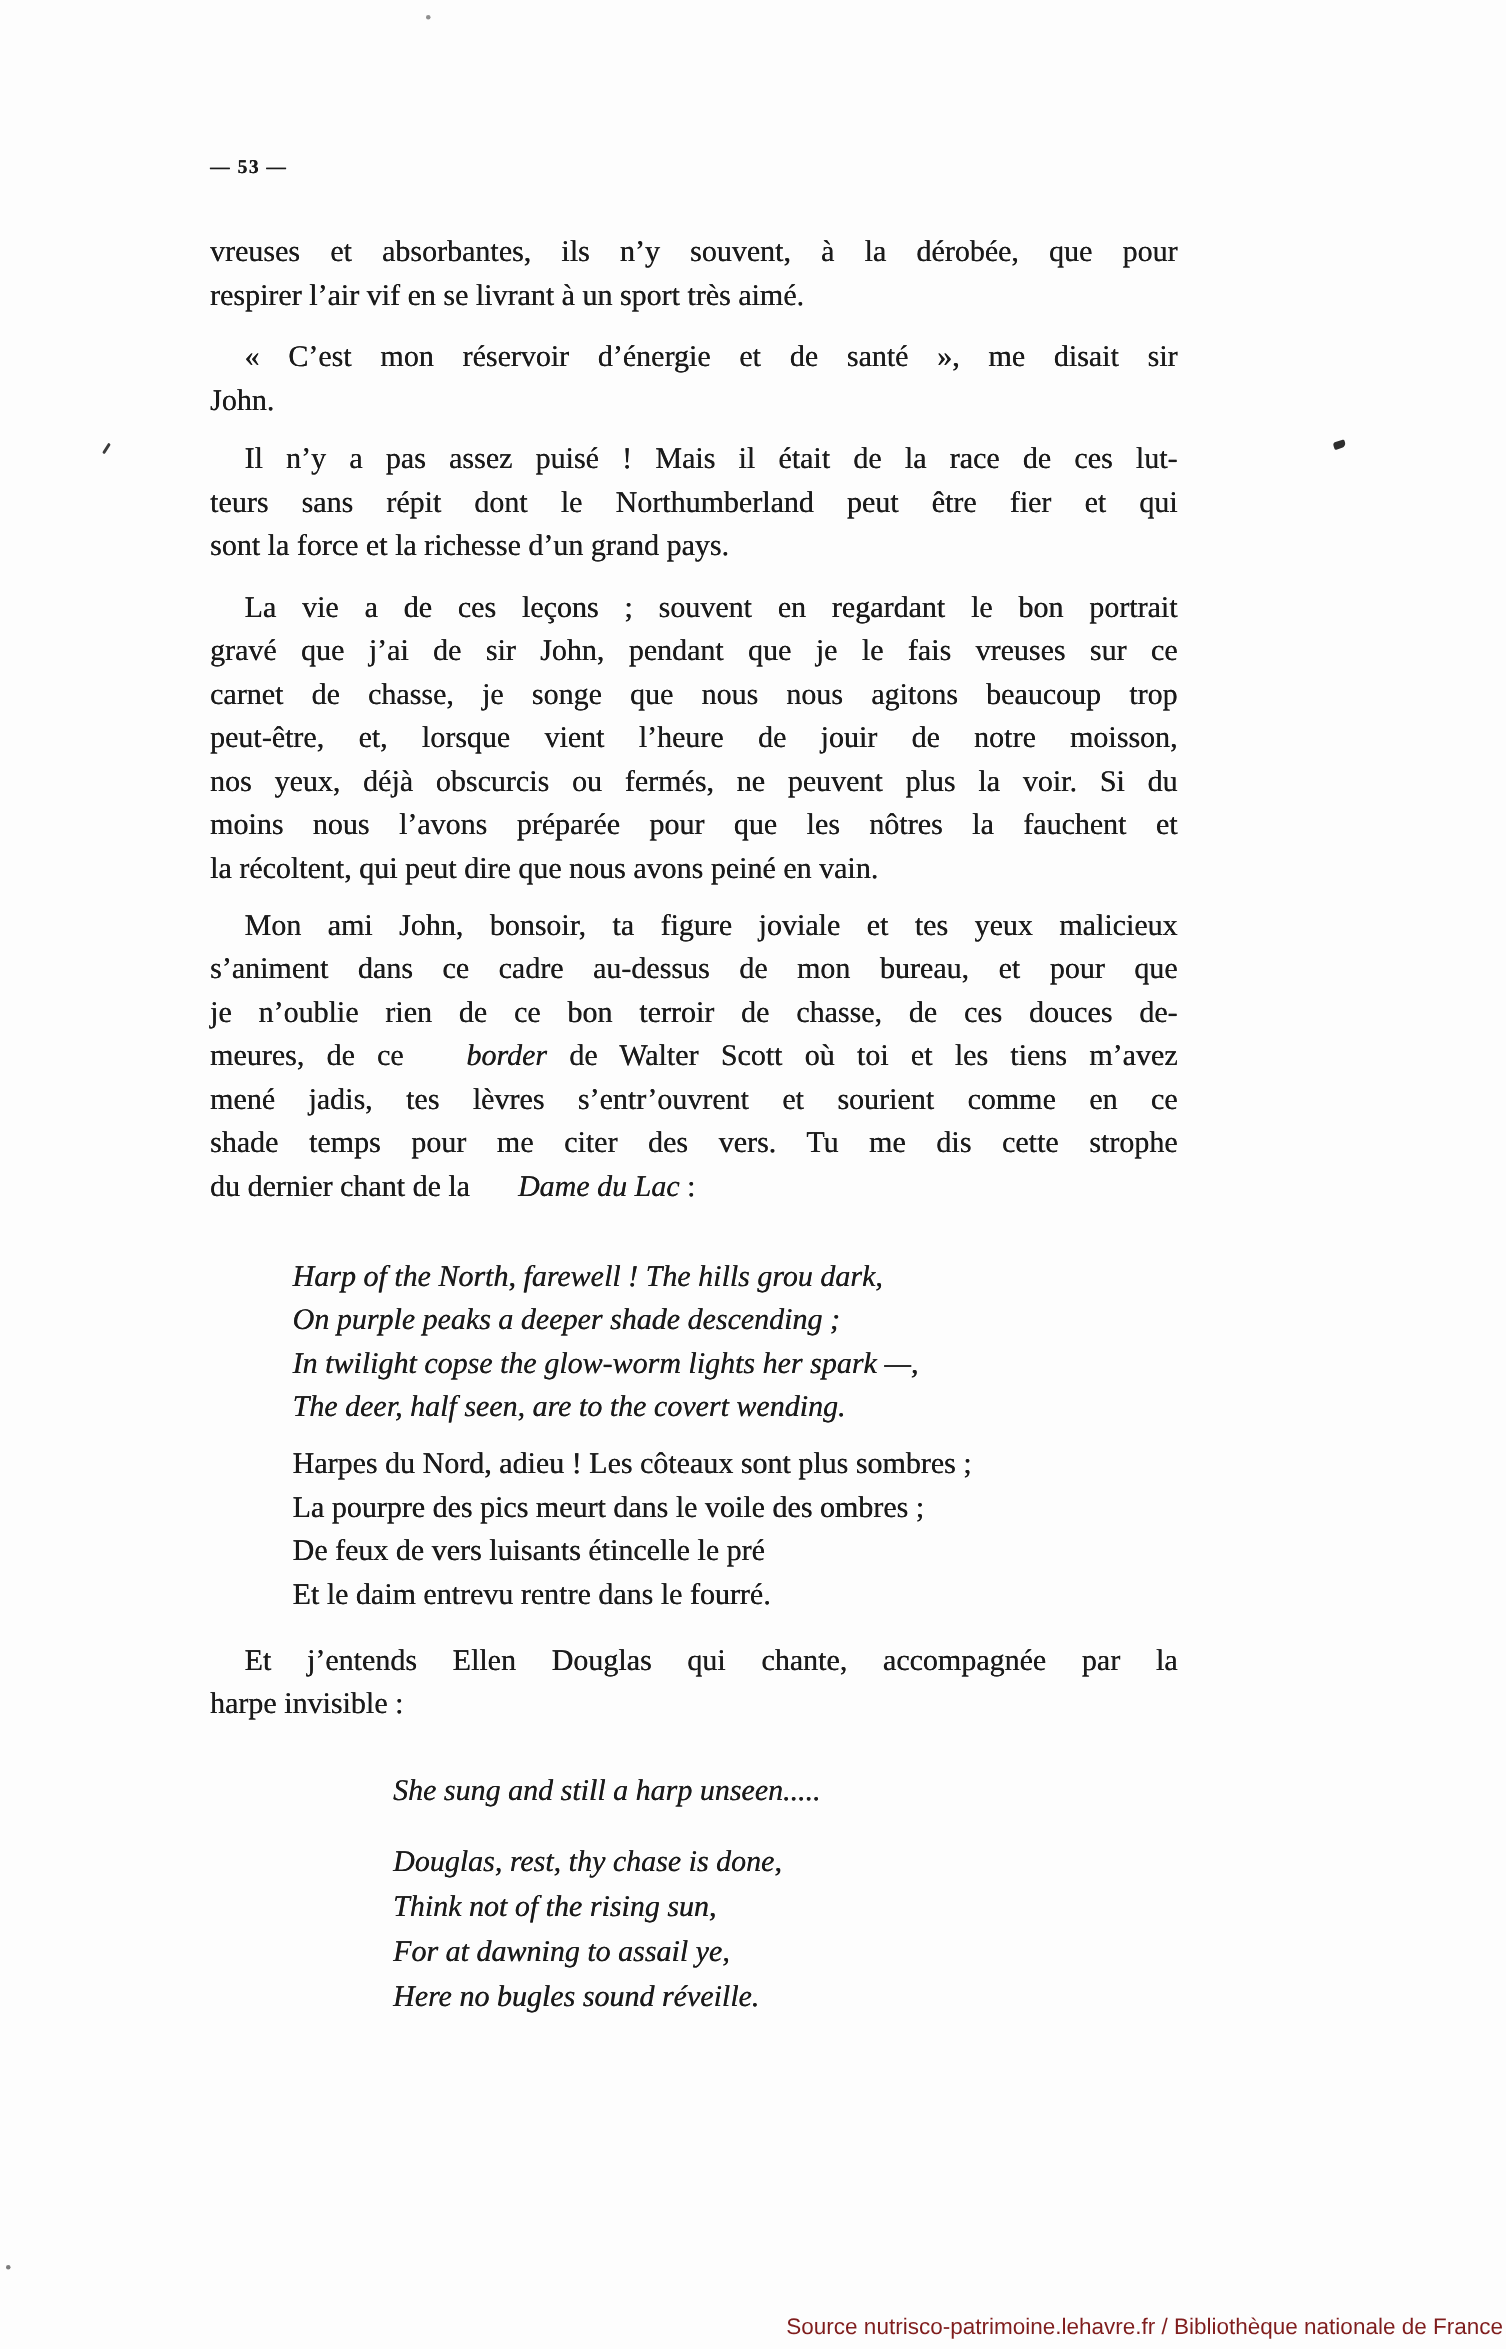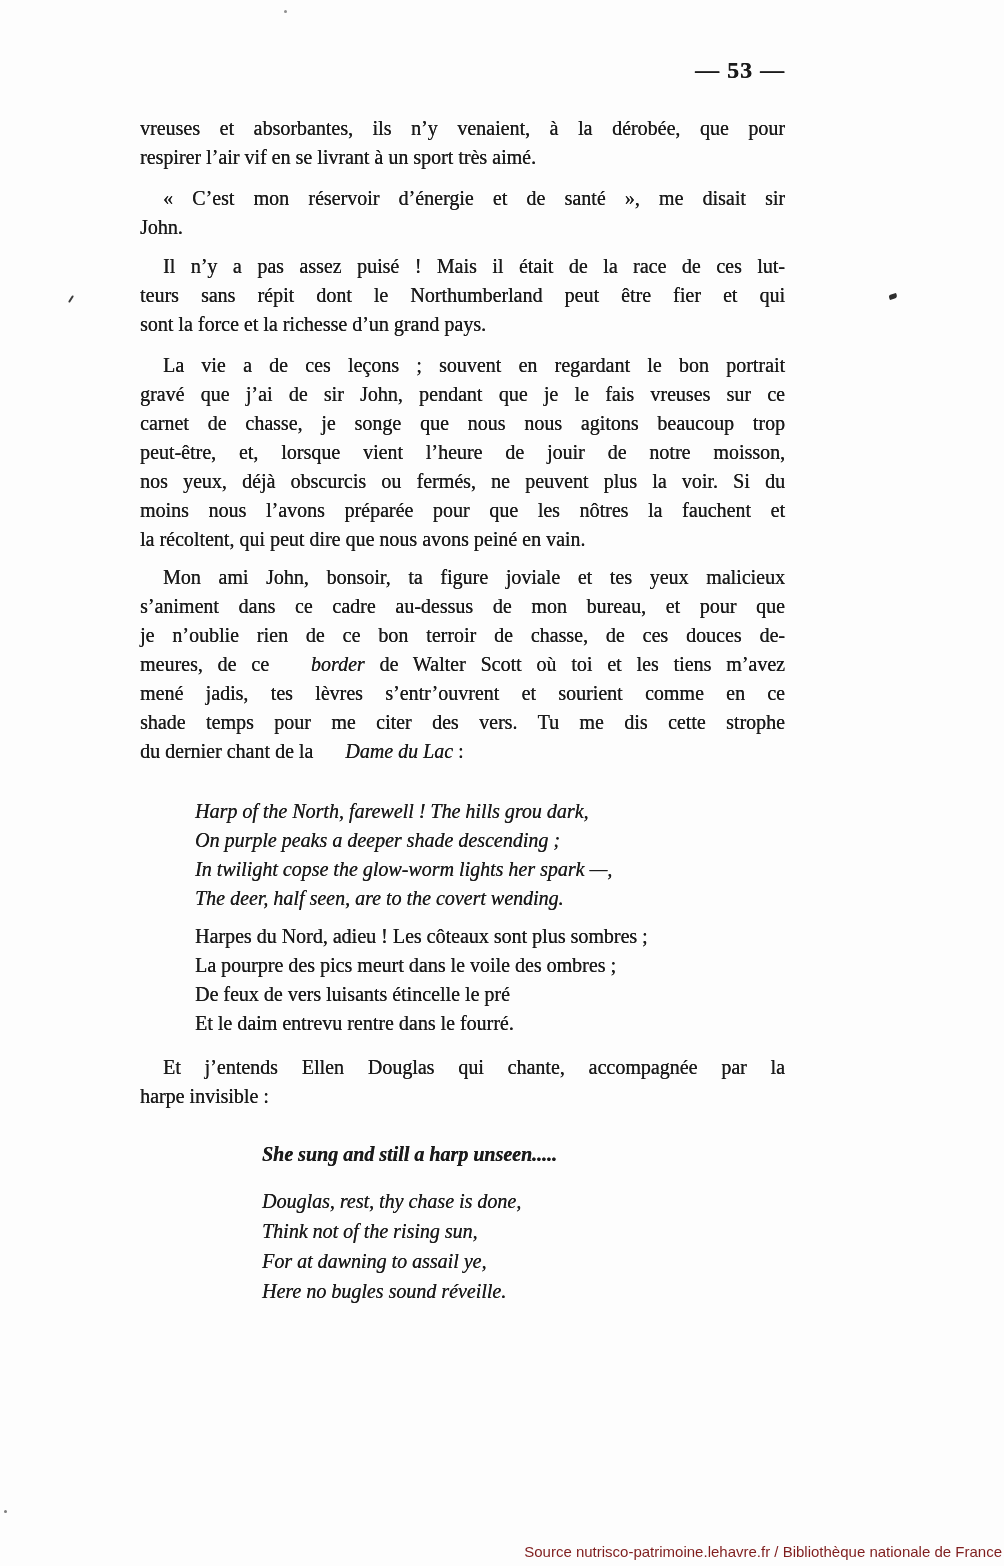--- a/index.html
+++ b/index.html
@@ -12,23 +12,23 @@
     font-family: "Liberation Serif", "DejaVu Serif", serif;
     color: #1b1b1b;
   }
   .column {
     position: absolute;
     left: 140px;
     top: 0;
     width: 645px;
   }
   .page-number {
-    margin-top: 56px;
-    text-align: right;
-    font-size: 24px;
+    margin-top: 96px;
+    text-align: left;
+    font-size: 13px;
     font-weight: bold;
     letter-spacing: 1px;
     line-height: 29px;
     text-shadow: 0.2px 0 0 currentColor;
   }
   .block {
     font-size: 20px;
     line-height: 29px;
     text-shadow: 0.2px 0 0 currentColor;
   }
@@ -42,21 +42,21 @@
   .italic-block { font-style: italic; }
 
   [data-name="paragraph-1"]   { margin-top: 29px; }
   [data-name="paragraph-2"]   { margin-top: 12px; }
   [data-name="paragraph-3"]   { margin-top: 10px; }
   [data-name="paragraph-4"]   { margin-top: 12px; }
   [data-name="paragraph-5"]   { margin-top: 9px;  }
   [data-name="verse-english"] { margin-top: 31px; }
   [data-name="verse-french"]  { margin-top: 9px;  }
   [data-name="paragraph-6"]   { margin-top: 15px; }
-  [data-name="verse-she-sung"]  { margin-top: 28px; font-weight: bold; }
+  [data-name="verse-she-sung"]  { margin-top: 28px; }
   [data-name="verse-huntsman"]  { margin-top: 17px; }
 
   .footer {
     position: absolute;
     right: 2px;
     bottom: 6px;
     font-family: "Liberation Sans", "DejaVu Sans", sans-serif;
     font-size: 15px;
     line-height: 16px;
     color: #7f1d1d;
@@ -70,21 +70,21 @@
   .artifact-dot-bottom   { left: 4px;   top: 1510px; width: 3px; height: 3px; border-radius: 50%; background: #7d7d7d; }
 </style>
 </head>
 <body>
 
 <div class="page" data-name="scanned-page">
   <div class="column" data-name="text-column">
     <div class="page-number" data-name="page-number">— 53 —</div>
     <div data-name="page-text">
         <div class="block para" data-name="paragraph-1">
-          <div class="line just" data-name="text-line"><span data-name="text-segment">vreuses et absorbantes, ils n’y venaient, à la dérobée, que pour</span></div>
+          <div class="line just" data-name="text-line"><span data-name="text-segment">vreuses et absorbantes, ils n’y souvent, à la dérobée, que pour</span></div>
           <div class="line" data-name="text-line"><span data-name="text-segment">respirer l’air vif en se livrant à un sport très aimé.</span></div>
         </div>
         <div class="block para" data-name="paragraph-2">
           <div class="line just indent" data-name="text-line"><span data-name="text-segment">« C’est mon réservoir d’énergie et de santé », me disait sir</span></div>
           <div class="line" data-name="text-line"><span data-name="text-segment">John.</span></div>
         </div>
         <div class="block para" data-name="paragraph-3">
           <div class="line just indent" data-name="text-line"><span data-name="text-segment">Il n’y a pas assez puisé ! Mais il était de la race de ces lut-</span></div>
           <div class="line just" data-name="text-line"><span data-name="text-segment">teurs sans répit dont le Northumberland peut être fier et qui</span></div>
           <div class="line" data-name="text-line"><span data-name="text-segment">sont la force et la richesse d’un grand pays.</span></div>

